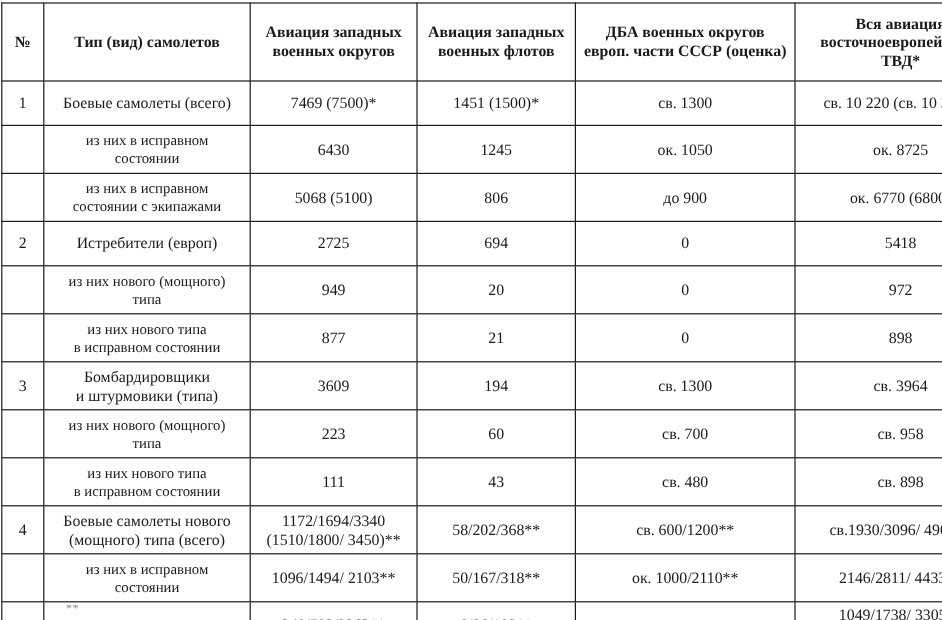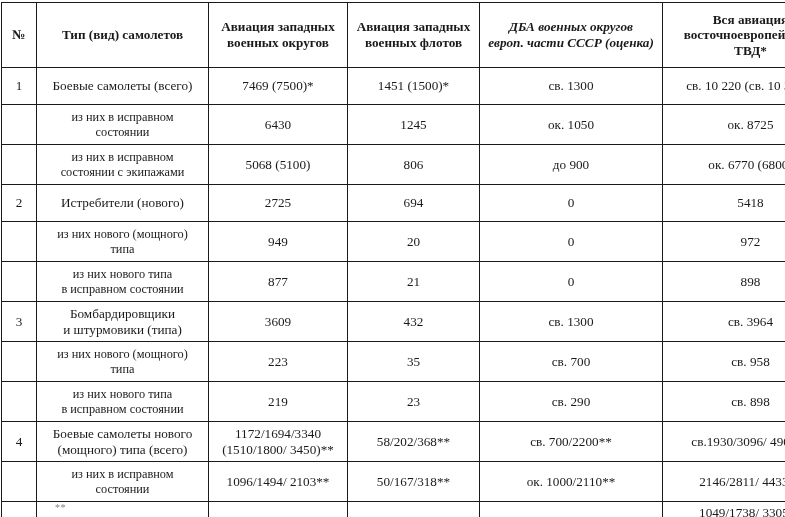--- a/index.html
+++ b/index.html
@@ -40,21 +40,21 @@
     font-weight: bold;
     font-size: 13.4px;
     line-height: 1.2;
     padding: 5px 5px;
     height: 58px;
   }
   th.col-num      { width: 26px; }
   th.col-type     { width: 163px; }
   th.col-west-okr { width: 130px; }
   th.col-west-flt { width: 123px; }
-  th.col-dba      { width: 174px; font-style: italic; }
+  th.col-dba      { width: 174px; }
   th.col-all      { width: 167px; }
 
   td.cell-num {
     font-size: 13.2px;
   }
   td.cell-label {
     font-size: 13.2px;
   }
   td.cell-label.indent {
     font-size: 12.3px;
@@ -122,21 +122,21 @@
           <td class="cell-num"></td>
           <td class="cell-label indent">из них в исправном
 состоянии с экипажами</td>
           <td class="cell-value">5068 (5100)</td>
           <td class="cell-value">806</td>
           <td class="cell-value">до 900</td>
           <td class="cell-value">ок. 6770 (6800)</td>
         </tr>
         <tr class="r-main">
           <td class="cell-num">2</td>
-          <td class="cell-label">Истребители (нового)</td>
+          <td class="cell-label">Истребители (европ)</td>
           <td class="cell-value">2725</td>
           <td class="cell-value">694</td>
           <td class="cell-value">0</td>
           <td class="cell-value">5418</td>
         </tr>
         <tr class="r-sub">
           <td class="cell-num"></td>
           <td class="cell-label indent">из них нового (мощного)
 типа</td>
           <td class="cell-value">949</td>
@@ -151,50 +151,50 @@
           <td class="cell-value">877</td>
           <td class="cell-value">21</td>
           <td class="cell-value">0</td>
           <td class="cell-value">898</td>
         </tr>
         <tr class="r-sub">
           <td class="cell-num">3</td>
           <td class="cell-label">Бомбардировщики
 и штурмовики (типа)</td>
           <td class="cell-value">3609</td>
-          <td class="cell-value">432</td>
+          <td class="cell-value">194</td>
           <td class="cell-value">св. 1300</td>
           <td class="cell-value">св. 3964</td>
         </tr>
         <tr class="r-sub">
           <td class="cell-num"></td>
           <td class="cell-label indent">из них нового (мощного)
 типа</td>
           <td class="cell-value">223</td>
-          <td class="cell-value">35</td>
+          <td class="cell-value">60</td>
           <td class="cell-value">св. 700</td>
           <td class="cell-value">св. 958</td>
         </tr>
         <tr class="r-sub">
           <td class="cell-num"></td>
           <td class="cell-label indent">из них нового типа
 в исправном состоянии</td>
-          <td class="cell-value">219</td>
-          <td class="cell-value">23</td>
-          <td class="cell-value">св. 290</td>
+          <td class="cell-value">111</td>
+          <td class="cell-value">43</td>
+          <td class="cell-value">св. 480</td>
           <td class="cell-value">св. 898</td>
         </tr>
         <tr class="r-sub">
           <td class="cell-num">4</td>
           <td class="cell-label">Боевые самолеты нового
 (мощного) типа (всего)</td>
           <td class="cell-value">1172/1694/3340
 (1510/1800/ 3450)**</td>
           <td class="cell-value">58/202/368**</td>
-          <td class="cell-value">св. 700/2200**</td>
+          <td class="cell-value">св. 600/1200**</td>
           <td class="cell-value">св.1930/3096/ 4908**</td>
         </tr>
         <tr class="r-sub">
           <td class="cell-num"></td>
           <td class="cell-label indent">из них в исправном
 состоянии</td>
           <td class="cell-value">1096/1494/ 2103**</td>
           <td class="cell-value">50/167/318**</td>
           <td class="cell-value">ок. 1000/2110**</td>
           <td class="cell-value">2146/2811/ 4433**</td>

